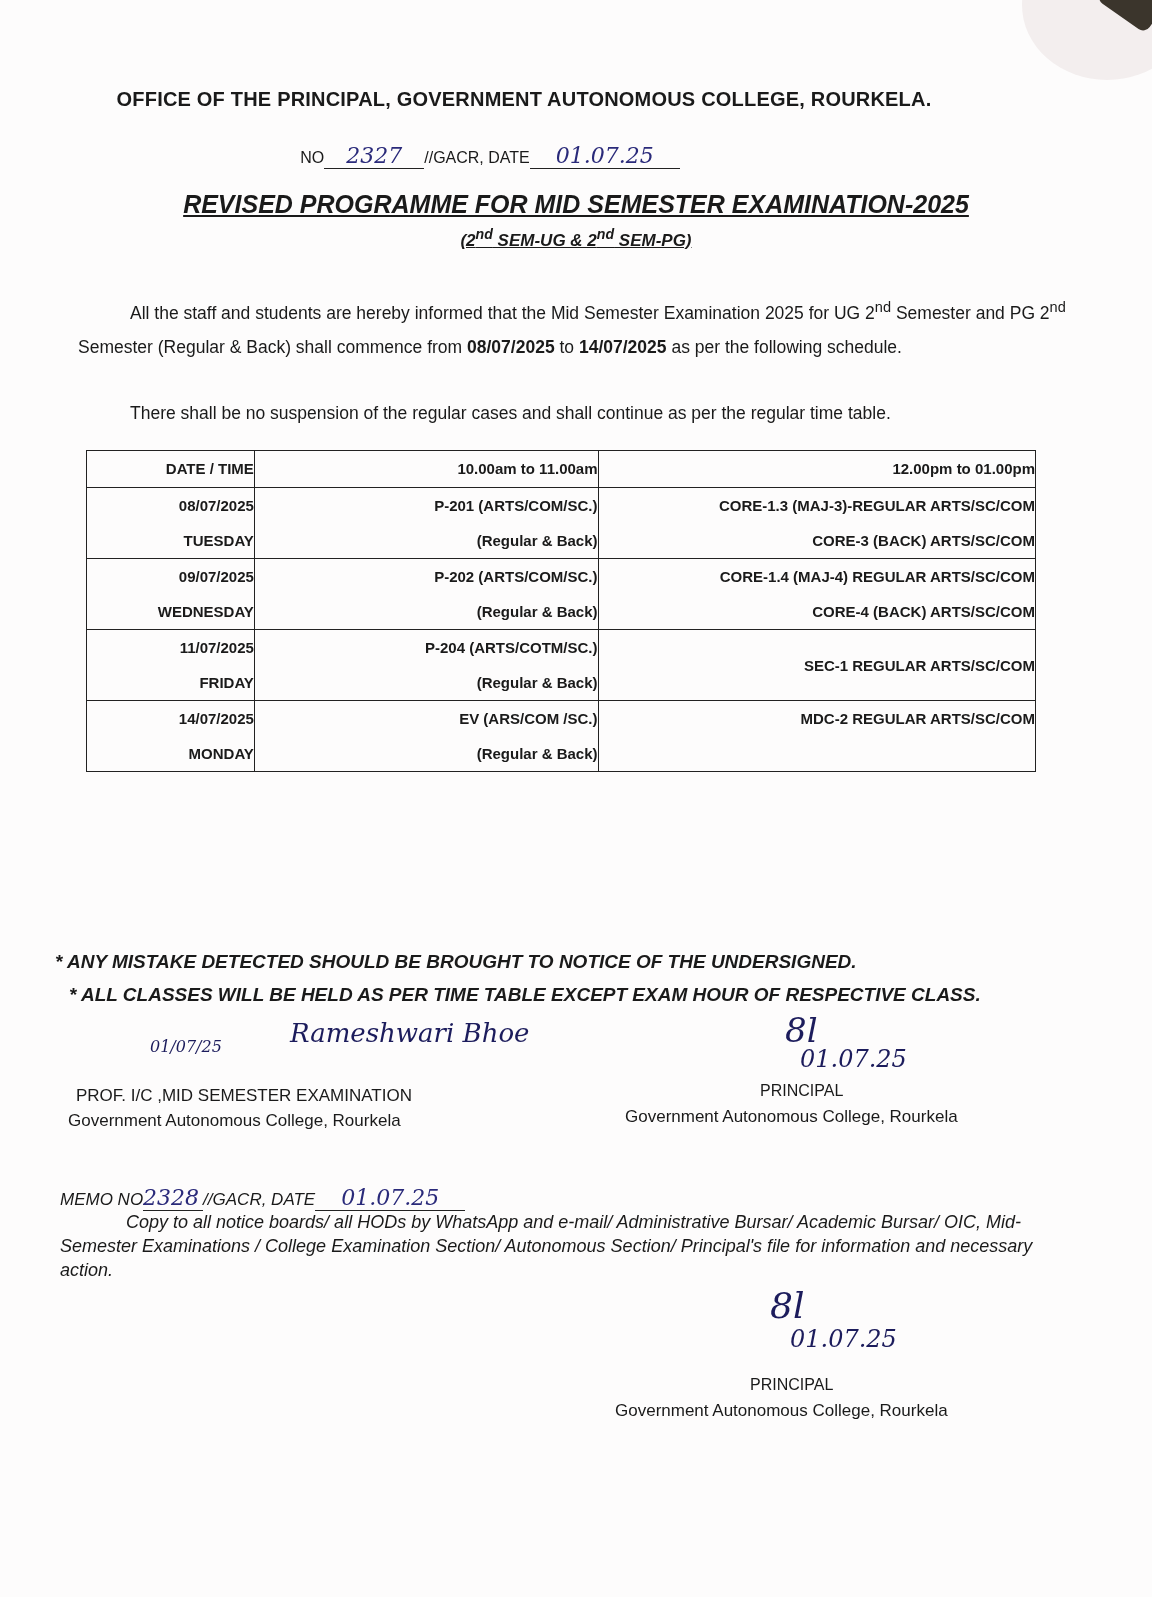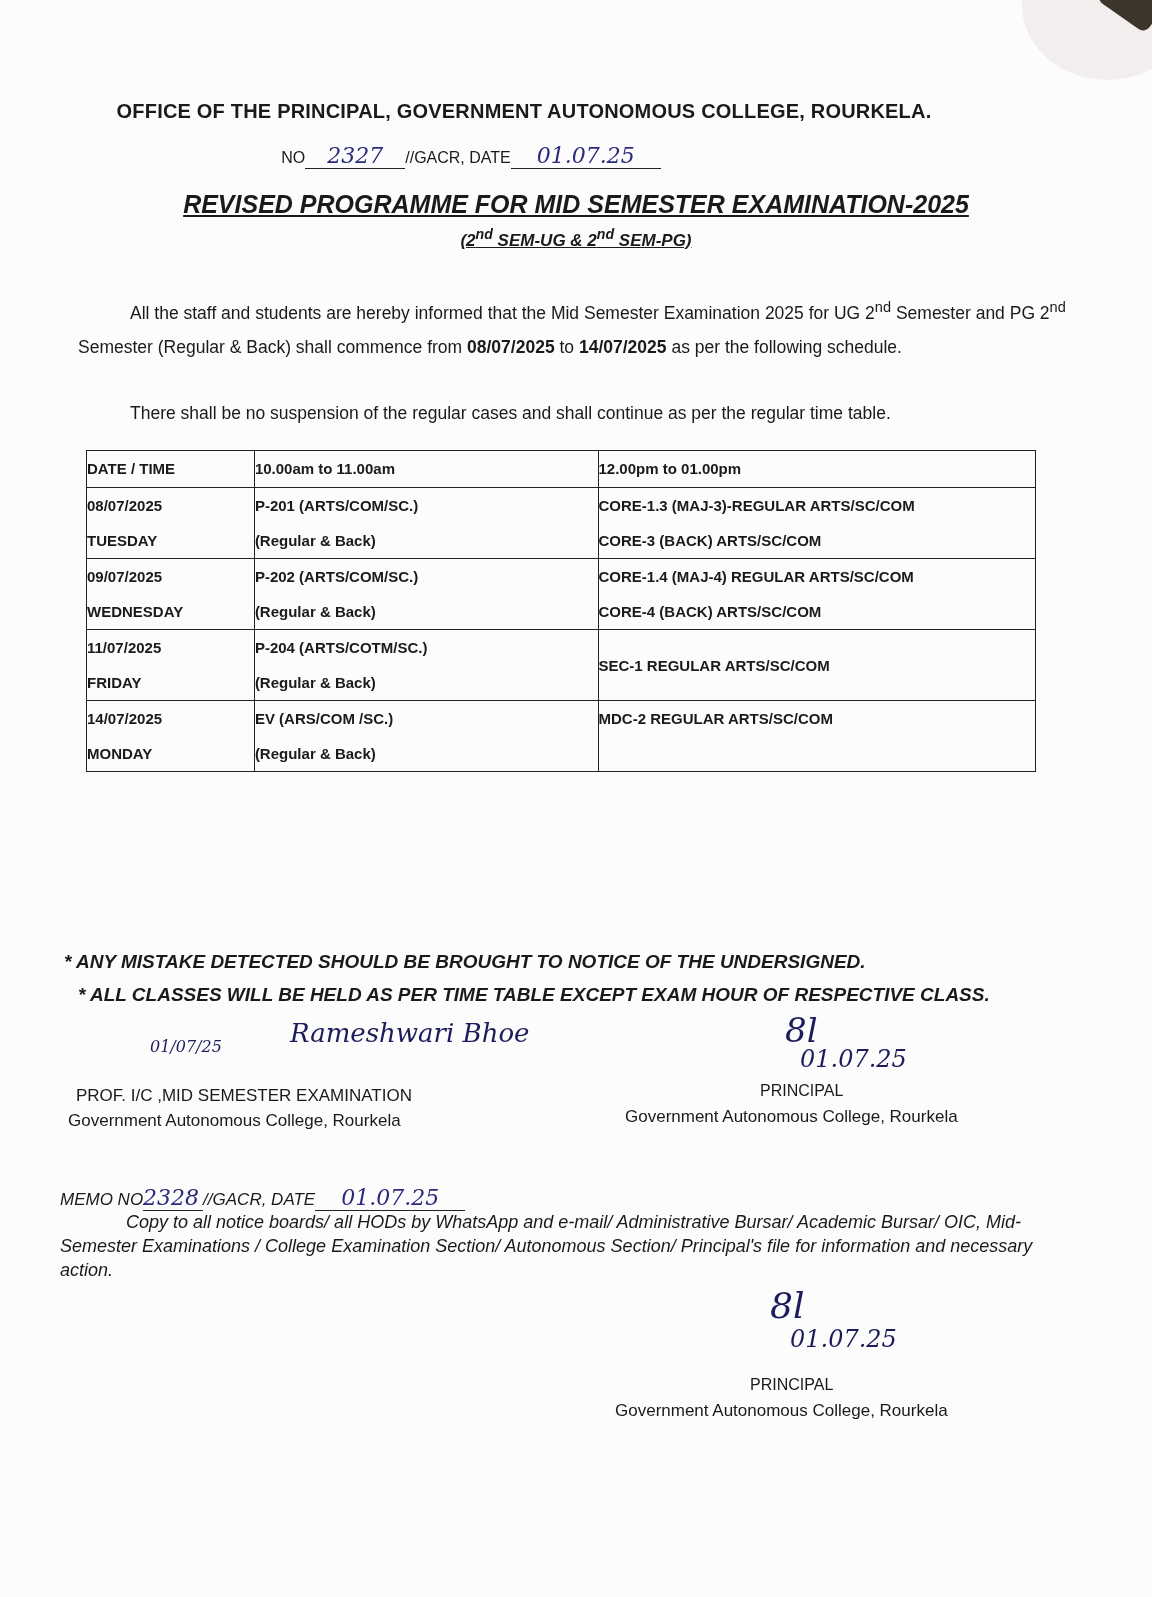--- a/index.html
+++ b/index.html
@@ -12,24 +12,24 @@
     position:absolute; right:-40px; top:-70px; width:170px; height:150px;
     border-radius:50%; background:#f3eeee;
   }
   .corner-dark {
     position:absolute; right:-10px; top:-20px; width:60px; height:40px;
     background:#3b352c; transform:rotate(35deg); border-radius:8px;
   }
   .abs { position:absolute; }
   .office {
     left:0; width:1048px; top:88px; text-align:center;
-    font-size:20px; font-weight:bold; letter-spacing:0.2px;margin-top:12px;
+    font-size:20px; font-weight:bold; letter-spacing:0.2px;
   }
   .refline {
-    left:0; width:942px; top:143px; text-align:center; font-size:16px;
+    left:0; width:942px; top:143px; text-align:center; font-size:16px;padding-left:19px;
   }
   .hand {
     font-family:"DejaVu Serif", serif; font-style:italic; color:#2a2a7a;
     font-size:22px; border-bottom:1px solid #222; display:inline-block;
   }
   .title {
     left:0; width:1152px; top:190px; text-align:center;
     font-size:25px; font-weight:bold; font-style:italic; text-decoration:underline;
   }
   .subtitle {
@@ -39,28 +39,28 @@
   .para {
     left:78px; width:1000px; top:290px; font-size:17.5px; line-height:34px;
   }
   .para .indent { display:inline-block; width:52px; }
   .para2 { left:130px; top:403px; font-size:17.5px; }
   table.sched {
     position:absolute; left:86px; top:450px; width:950px;
     border-collapse:collapse; font-size:15px; font-weight:bold;
   }
   table.sched td, table.sched th {
-    border:1.5px solid #222; text-align:left; vertical-align:top;
+    border:1.5px solid #222; text-align:right; vertical-align:top;
     padding:0; font-weight:bold;
   }
   table.sched th { height:36px; line-height:36px; font-size:15px; }
   table.sched td .l { height:35px; line-height:35px; }
   table.sched td.mid { vertical-align:middle; }
   col.c1 { width:168px; } col.c2 { width:344px; } col.c3 { width:438px; }
-  .notes { left:64px; top:945px; font-size:19px; font-weight:bold; font-style:italic; line-height:33px; }
+  .notes { left:55px; top:945px; font-size:19px; font-weight:bold; font-style:italic; line-height:33px; }
   .sig { font-family:"DejaVu Serif", serif; font-style:italic; color:#1c1c5c; }
   .italic { font-size:17px; }
   .memo { left:60px; top:1185px; font-size:17px; font-style:italic; }
   .memo-body { left:60px; top:1210px; width:1010px; font-size:18px; font-style:italic; line-height:24px; }
 </style>
 </head>
 <body>
 
 <div class="corner"></div>
 <div class="corner-dark"></div>

